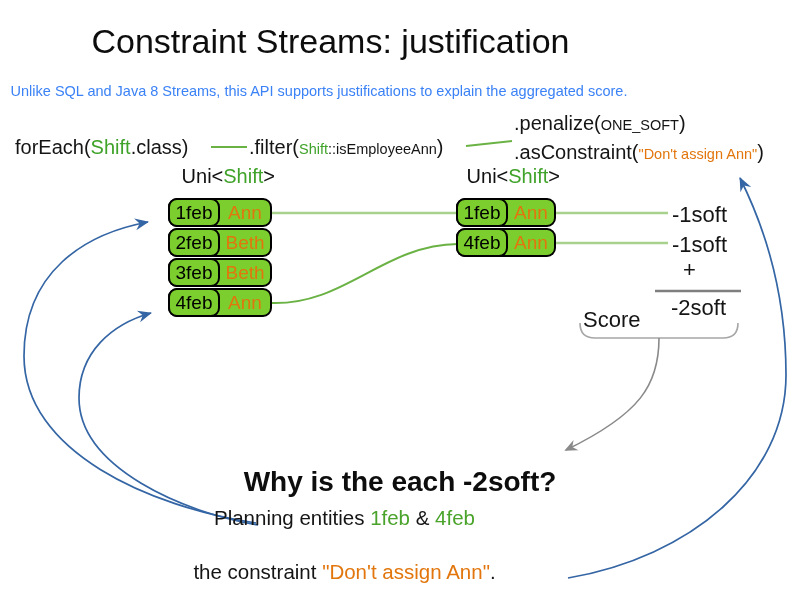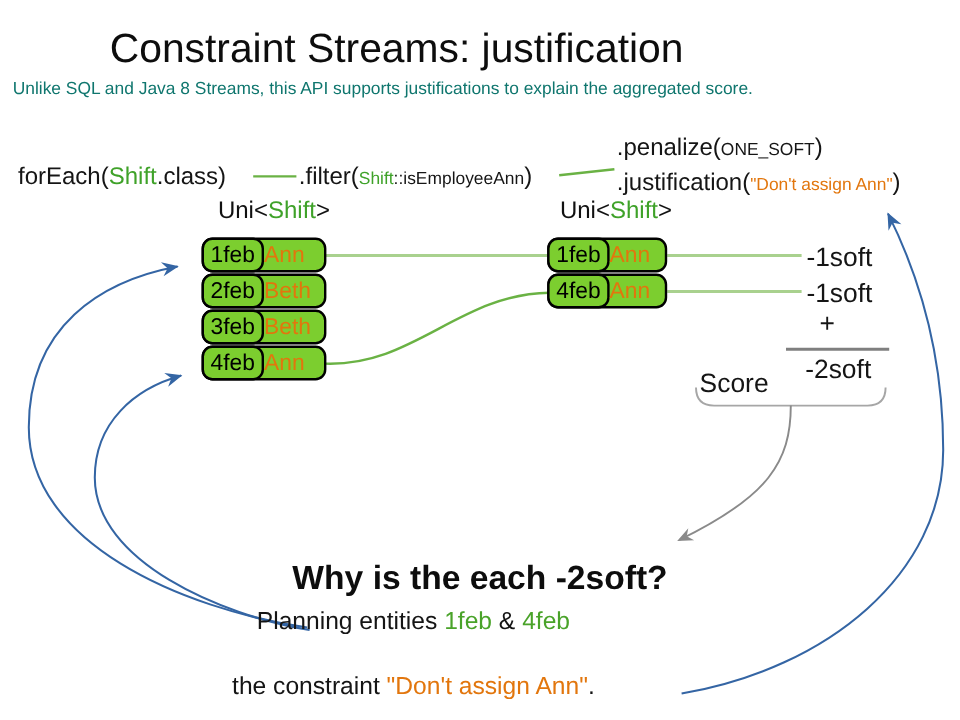--- a/index.html
+++ b/index.html
@@ -1,35 +1,35 @@
 <!DOCTYPE html>
 <html><head>
 <meta charset="utf-8">
 <style>
   html,body{margin:0;padding:0;background:#fff;}
   .slide{position:relative;width:800px;height:600px;background:#fff;overflow:hidden;
          font-family:"Liberation Sans",sans-serif;color:#111;}
   .abs{position:absolute;white-space:nowrap;}
   .overlay{position:absolute;left:0;top:0;pointer-events:none;}
   .title{left:0;top:22px;width:661px;text-align:center;font-size:34px;color:#0d0d0d;}
-  .subtitle{left:0;top:66px;width:638px;text-align:center;font-size:14.5px;color:#0f766e;}
+  .subtitle{left:0;top:83px;width:638px;text-align:center;font-size:14.5px;color:#3b82f6;}
   .code{font-size:20px;color:#151515;}
   .code .sm{font-size:14.5px;}
   .green-t{color:#3fa229;}
   .orange-t{color:#e2760d;}
   .uni{font-size:20px;text-align:right;}
   .stream{position:absolute;display:flex;flex-direction:column;gap:1px;}
   .srow{display:flex;align-items:center;width:104px;height:29px;box-sizing:border-box;
         background:#7cce2f;border:2px solid #000;border-radius:9px;}
   .srow.w100{width:100px;}
   .sdate{width:52px;height:29px;margin:-2px 0 -2px -2px;box-sizing:border-box;
          background:#7cce2f;border:2px solid #000;border-radius:9px;
          display:flex;align-items:center;justify-content:center;
          font-size:19px;color:#000;}
-  .semp{flex:1;text-align:left;font-size:19px;color:#e2760d;}
+  .semp{flex:1;text-align:center;font-size:19px;color:#e2760d;}
   .lbl{font-size:22px;color:#151515;}
   .plus{font-size:22px;}
   .why{left:0;top:466px;width:800px;text-align:center;font-size:28px;font-weight:bold;color:#0d0d0d;}
   .expl{width:689px;left:0;text-align:center;font-size:20.5px;color:#151515;}
   .expl .green-t{color:#4aa32a;}
 </style>
 </head>
 <body>
 
 <div class="slide">
@@ -68,21 +68,21 @@
   <div class="abs code" style="left:249px;top:136px">
     <span>.filter(</span><span class="sm green-t">Shift</span><span class="sm">::isEmployeeAnn</span><span>)</span>
   </div>
   <div class="abs code" style="left:15px;top:136px">
     <span>forEach(</span><span class="green-t">Shift</span><span>.class)</span>
   </div>
   <div class="abs code" style="left:514px;top:112px">
     <span>.penalize(</span><span class="sm">ONE_SOFT</span><span>)</span>
   </div>
   <div class="abs code" style="left:514px;top:141px">
-    <span>.justification(</span><span class="sm orange-t">"Don't assign Ann"</span><span>)</span>
+    <span>.asConstraint(</span><span class="sm orange-t">"Don't assign Ann"</span><span>)</span>
   </div>
 
   <div class="abs uni" style="left:165px;top:165px;width:110px">
     <span>Uni&lt;</span><span class="green-t">Shift</span><span>&gt;</span>
   </div>
   <div class="abs uni" style="left:450px;top:165px;width:110px">
     <span>Uni&lt;</span><span class="green-t">Shift</span><span>&gt;</span>
   </div>
 
   <div class="stream" style="left:168px;top:198px">

